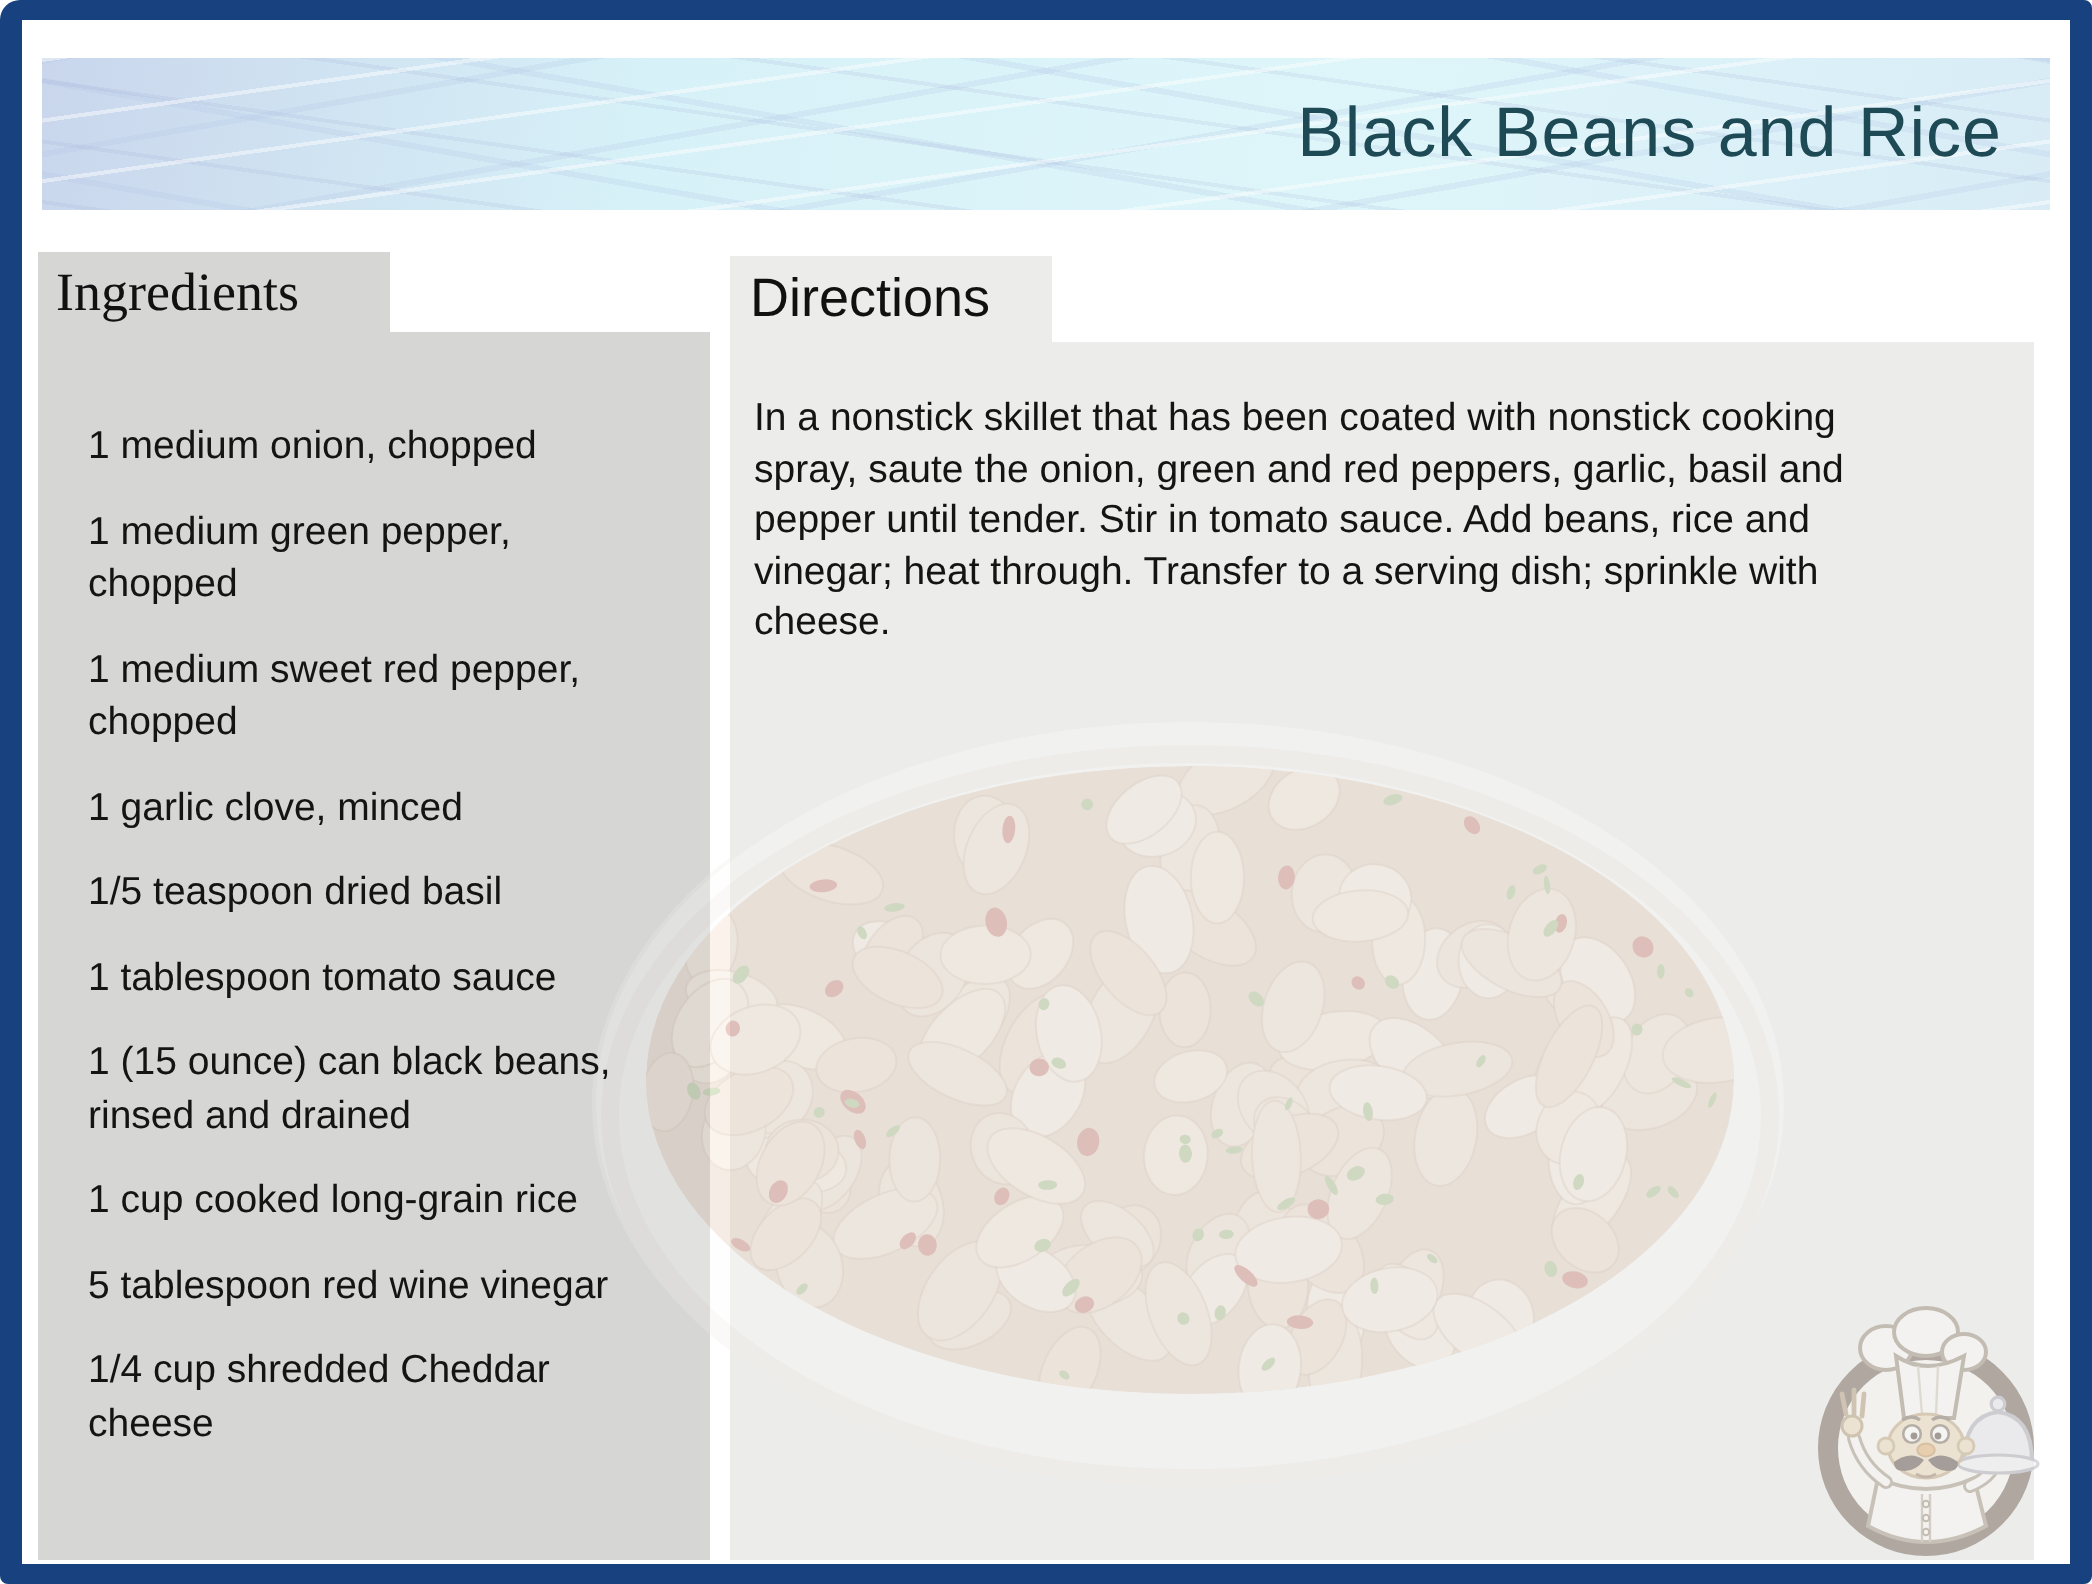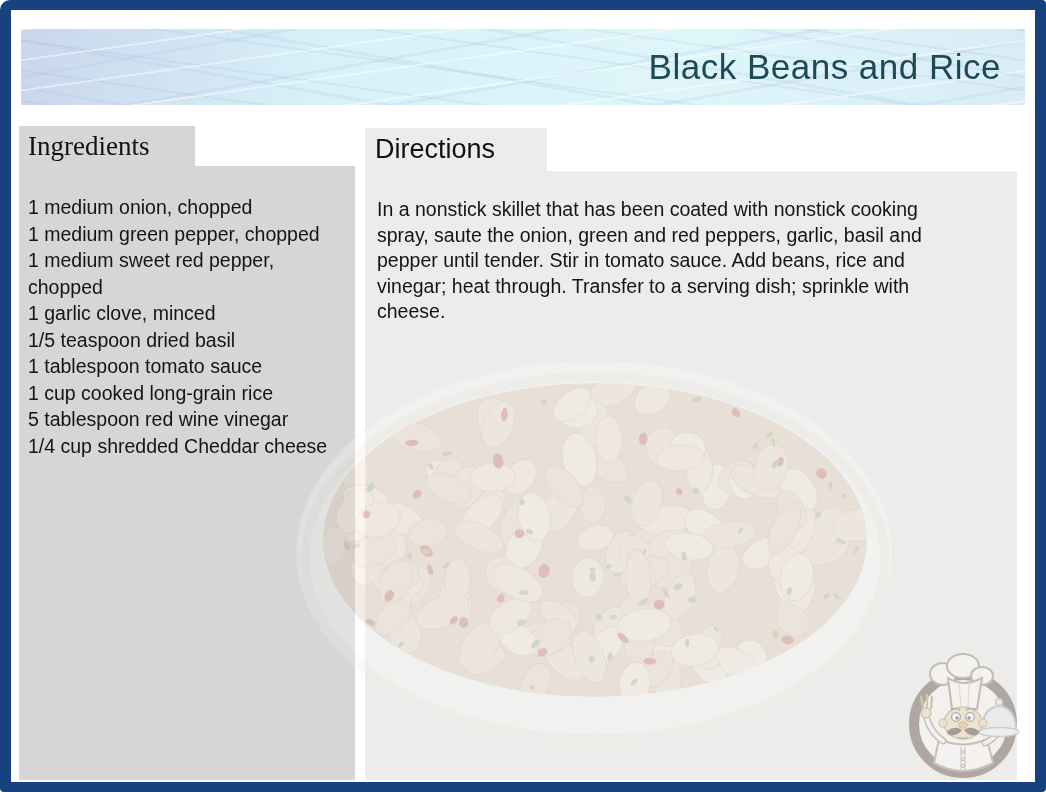--- a/index.html
+++ b/index.html
@@ -45,40 +45,40 @@
     position:absolute;z-index:1;
     color:#111111;
     font-size:27px;
     display:flex;align-items:center;
   }
   .sec-head.ingredients{
     left:19px;top:126px;width:176px;height:40px;
     background:#d6d6d5;padding-left:9px;font-family:Liberation Serif, serif;
   }
   .sec-head.directions{
-    left:365px;top:128px;width:182px;height:43px;
+    left:365px;top:128px;width:161px;height:43px;
     background:#ececeb;padding-left:10px;text-align:center;
   }
   
   .panel-bg{position:absolute;z-index:1;}
   .panel-bg.ingredients{left:19px;top:166px;width:336px;height:614px;background:#d6d6d5;}
   .panel-bg.directions{left:365px;top:171px;width:652px;height:609px;background:#ececeb;}
   
   .panel-text{position:absolute;z-index:3;color:#141414;}
   .panel-text.ingredients{
     left:19px;top:166px;width:336px;
     padding:28px 6px 0 9px;
     font-size:19.5px;line-height:26.5px;
   }
   .panel-text.directions{
     left:365px;top:171px;width:652px;
     padding:26px 44px 0 12px;
     font-size:19.5px;line-height:25.5px;
   }
-  .ingredient-item{margin:0;}
+  .ingredient-item{margin:16px;}
   
   .bean-photo{
     position:absolute;left:295px;top:358px;width:610px;height:392px;
     z-index:2;opacity:0.30;
   }
   .chef-logo{
     position:absolute;left:903px;top:651px;width:118px;height:132px;
     z-index:2;opacity:0.42;
   }
 </style>
@@ -306,20 +306,21 @@
       </g>
   </svg>
 
   <div class="panel-text ingredients">
       <div class="ingredient-item">1 medium onion, chopped</div>
       <div class="ingredient-item">1 medium green pepper, chopped</div>
       <div class="ingredient-item">1 medium sweet red pepper, chopped</div>
       <div class="ingredient-item">1 garlic clove, minced</div>
       <div class="ingredient-item">1/5 teaspoon dried basil</div>
       <div class="ingredient-item">1 tablespoon tomato sauce</div>
+      <div class="ingredient-item">1 (15 ounce) can black beans, rinsed and drained</div>
       <div class="ingredient-item">1 cup cooked long-grain rice</div>
       <div class="ingredient-item">5 tablespoon red wine vinegar</div>
       <div class="ingredient-item">1/4 cup shredded Cheddar cheese</div>
     </div>
 
   <div class="panel-text directions">
     <div>In a nonstick skillet that has been coated with nonstick cooking spray, saute the onion, green and red peppers, garlic, basil and pepper until tender. Stir in tomato sauce. Add beans, rice and vinegar; heat through. Transfer to a serving dish; sprinkle with cheese.</div>
   </div>
 
   <svg class="chef-logo" viewBox="0 0 118 132" xmlns="http://www.w3.org/2000/svg">

